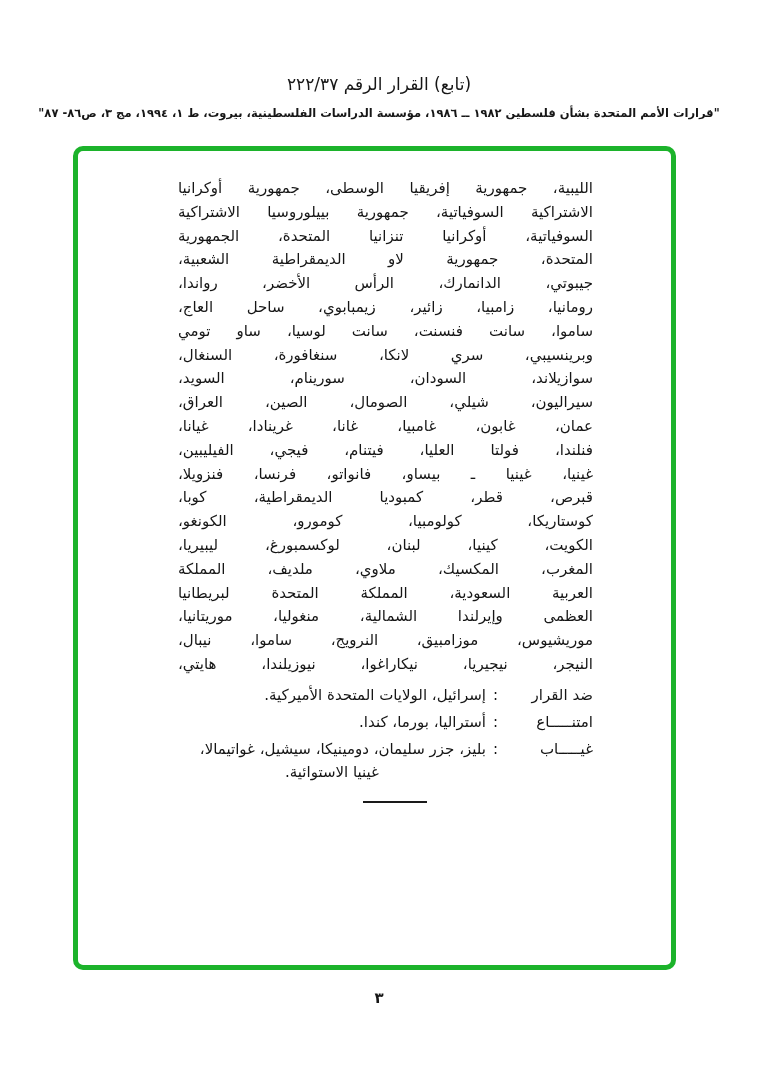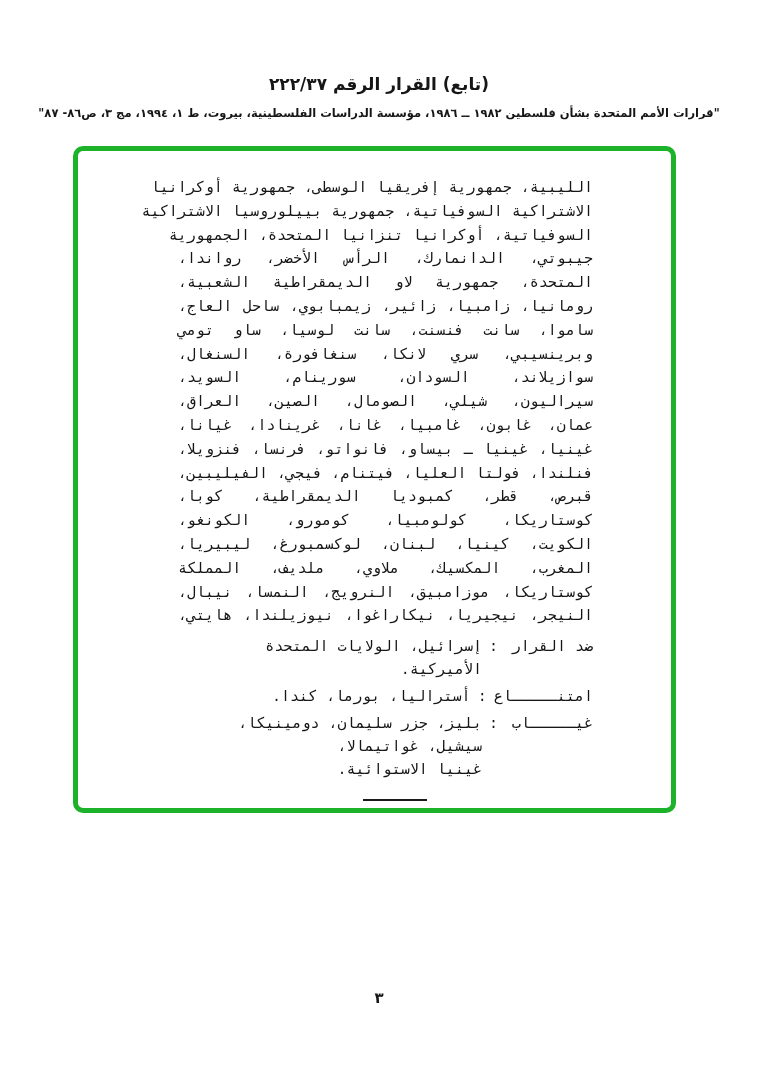--- a/index.html
+++ b/index.html
@@ -13,38 +13,37 @@
     background:var(--paper);
     color:var(--ink);
     font-family:"DejaVu Sans", sans-serif;
     direction:rtl;
     position:relative;
     overflow:hidden;
   }
   .doc-title{
     position:absolute; top:74px; right:0; left:0;
     text-align:center;
-    font-size:17px; font-weight:700;
+    font-size:17px; font-weight:400;
     letter-spacing:0.2px;
   }
   .doc-citation{
     position:absolute; top:106px; right:0; left:0;
     text-align:center;
     font-size:11.5px; font-weight:700;
     white-space:nowrap;
   }
   .green-box{
     position:absolute;
     left:73px; top:146px;
-    width:603px; height:667px;
+    width:603px; height:824px;
     border:5px solid var(--border_green);
     border-radius:10px;
     background:var(--paper);
     padding:26px 78px 0 100px;
-    font-family:Liberation Mono, monospace;
   }
   .country-list{
     font-size:15px;
     line-height:23.8px;
   }
   .cl-line{
     direction:rtl;
     text-align:justify;
     text-align-last:justify;
     white-space:nowrap;
@@ -63,21 +62,21 @@
     gap:7px;
     margin-bottom:4px;
     align-items:flex-start;
   }
   .vote-label{
     flex:0 0 88px;
     white-space:nowrap;
   }
   .vote-colon{flex:0 0 auto;}
   .vote-text{flex:1 1 auto;}
-  .vote-line2{text-align:right;}
+  .vote-line2{text-align:center;}
   .end-rule{
     width:64px;
     border-top:2px solid #1a1a1a;
     margin:17px auto 0 auto;
     transform:translateX(9px); 
   }
   .page-number{
     position:absolute; top:989px; right:0; left:0;
     text-align:center;
     font-size:15px; font-weight:700;
@@ -87,35 +86,37 @@
 <body>
 
 <div class="doc-title">(تابع) القرار الرقم ٢٢٢/٣٧</div>
 <div class="doc-citation">"قرارات الأمم المتحدة بشأن فلسطين ١٩٨٢ ــ ١٩٨٦، مؤسسة الدراسات الفلسطينية، بيروت، ط ١، ١٩٩٤، مج ٣، ص٨٦- ٨٧"</div>
 
 <div class="green-box">
   <div class="country-list">
     <div class="cl-line">الليبية، جمهورية إفريقيا الوسطى، جمهورية أوكرانيا</div>
     <div class="cl-line">الاشتراكية السوفياتية، جمهورية بييلوروسيا الاشتراكية</div>
     <div class="cl-line">السوفياتية، أوكرانيا تنزانيا المتحدة، الجمهورية</div>
+    <div class="cl-line">المتحدة، جمهورية لاو الديمقراطية الشعبية،</div>
     <div class="cl-line">جيبوتي، الدانمارك، الرأس الأخضر، رواندا،</div>
-    <div class="cl-line">المتحدة، جمهورية لاو الديمقراطية الشعبية،</div>
     <div class="cl-line">رومانيا، زامبيا، زائير، زيمبابوي، ساحل العاج،</div>
     <div class="cl-line">ساموا، سانت فنسنت، سانت لوسيا، ساو تومي</div>
     <div class="cl-line">وبرينسيبي، سري لانكا، سنغافورة، السنغال،</div>
     <div class="cl-line">سوازيلاند، السودان، سورينام، السويد،</div>
     <div class="cl-line">سيراليون، شيلي، الصومال، الصين، العراق،</div>
     <div class="cl-line">عمان، غابون، غامبيا، غانا، غرينادا، غيانا،</div>
+    <div class="cl-line">فنلندا، فولتا العليا، فيتنام، فيجي، الفيليبين،</div>
     <div class="cl-line">غينيا، غينيا ـ بيساو، فانواتو، فرنسا، فنزويلا،</div>
-    <div class="cl-line">فنلندا، فولتا العليا، فيتنام، فيجي، الفيليبين،</div>
     <div class="cl-line">قبرص، قطر، كمبوديا الديمقراطية، كوبا،</div>
     <div class="cl-line">كوستاريكا، كولومبيا، كومورو، الكونغو،</div>
     <div class="cl-line">الكويت، كينيا، لبنان، لوكسمبورغ، ليبيريا،</div>
     <div class="cl-line">المغرب، المكسيك، ملاوي، ملديف، المملكة</div>
-    <div class="cl-line">كوستاريكا، موزامبيق، النرويج، النمسا، نيبال،</div>
+    <div class="cl-line">العربية السعودية، المملكة المتحدة لبريطانيا</div>
+    <div class="cl-line">العظمى وإيرلندا الشمالية، منغوليا، موريتانيا،</div>
+    <div class="cl-line">موريشيوس، موزامبيق، النرويج، ساموا، نيبال،</div>
     <div class="cl-line">النيجر، نيجيريا، نيكاراغوا، نيوزيلندا، هايتي،</div>
   </div>
 
   <div class="votes">
     <div class="vote-row">
       <span class="vote-label">ضد القرار</span>
       <span class="vote-colon">:</span>
       <span class="vote-text">إسرائيل، الولايات المتحدة الأميركية.</span>
     </div>
     <div class="vote-row">

